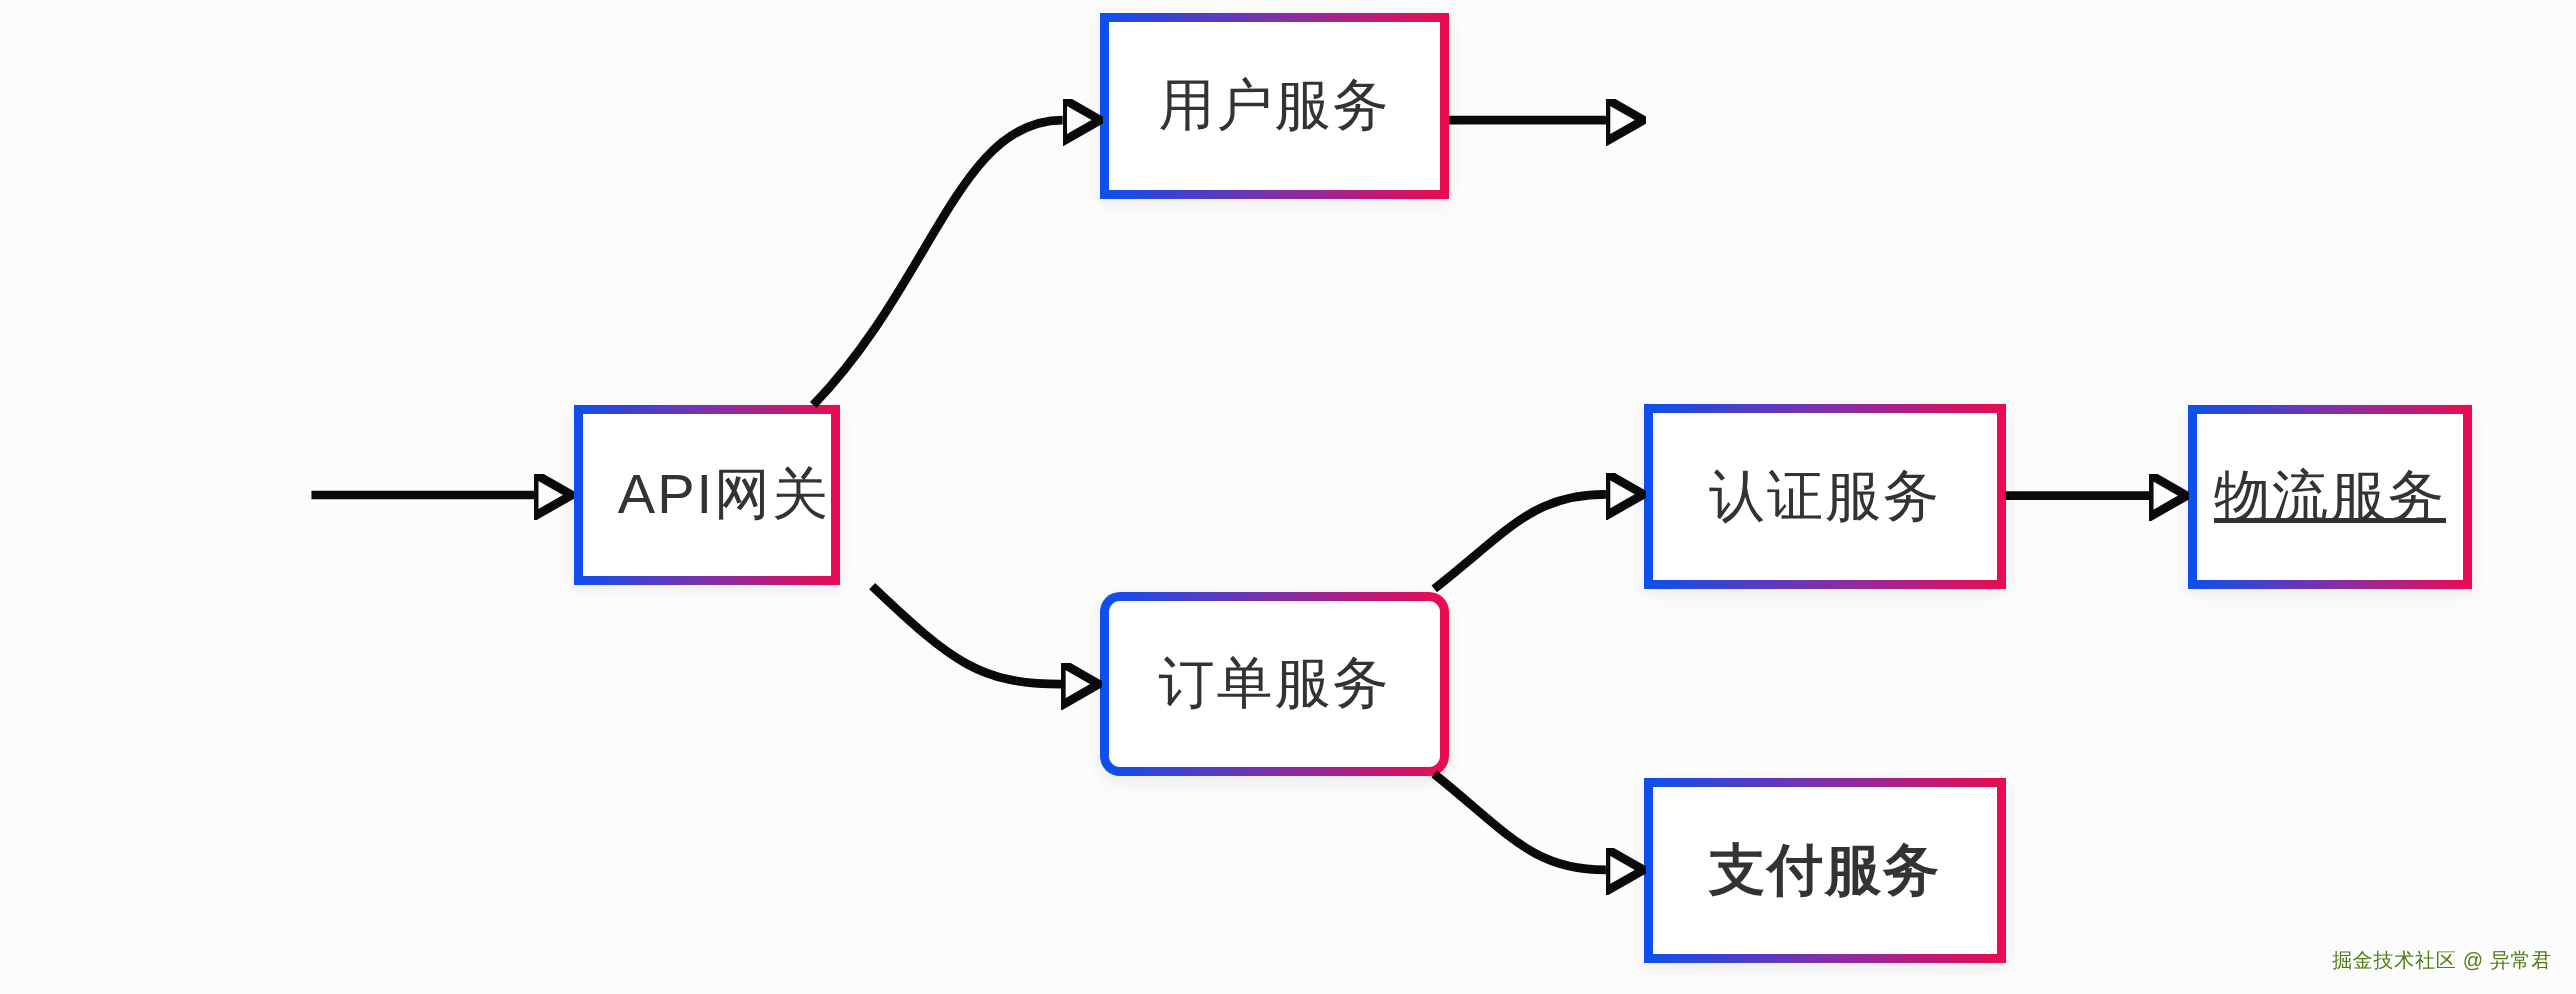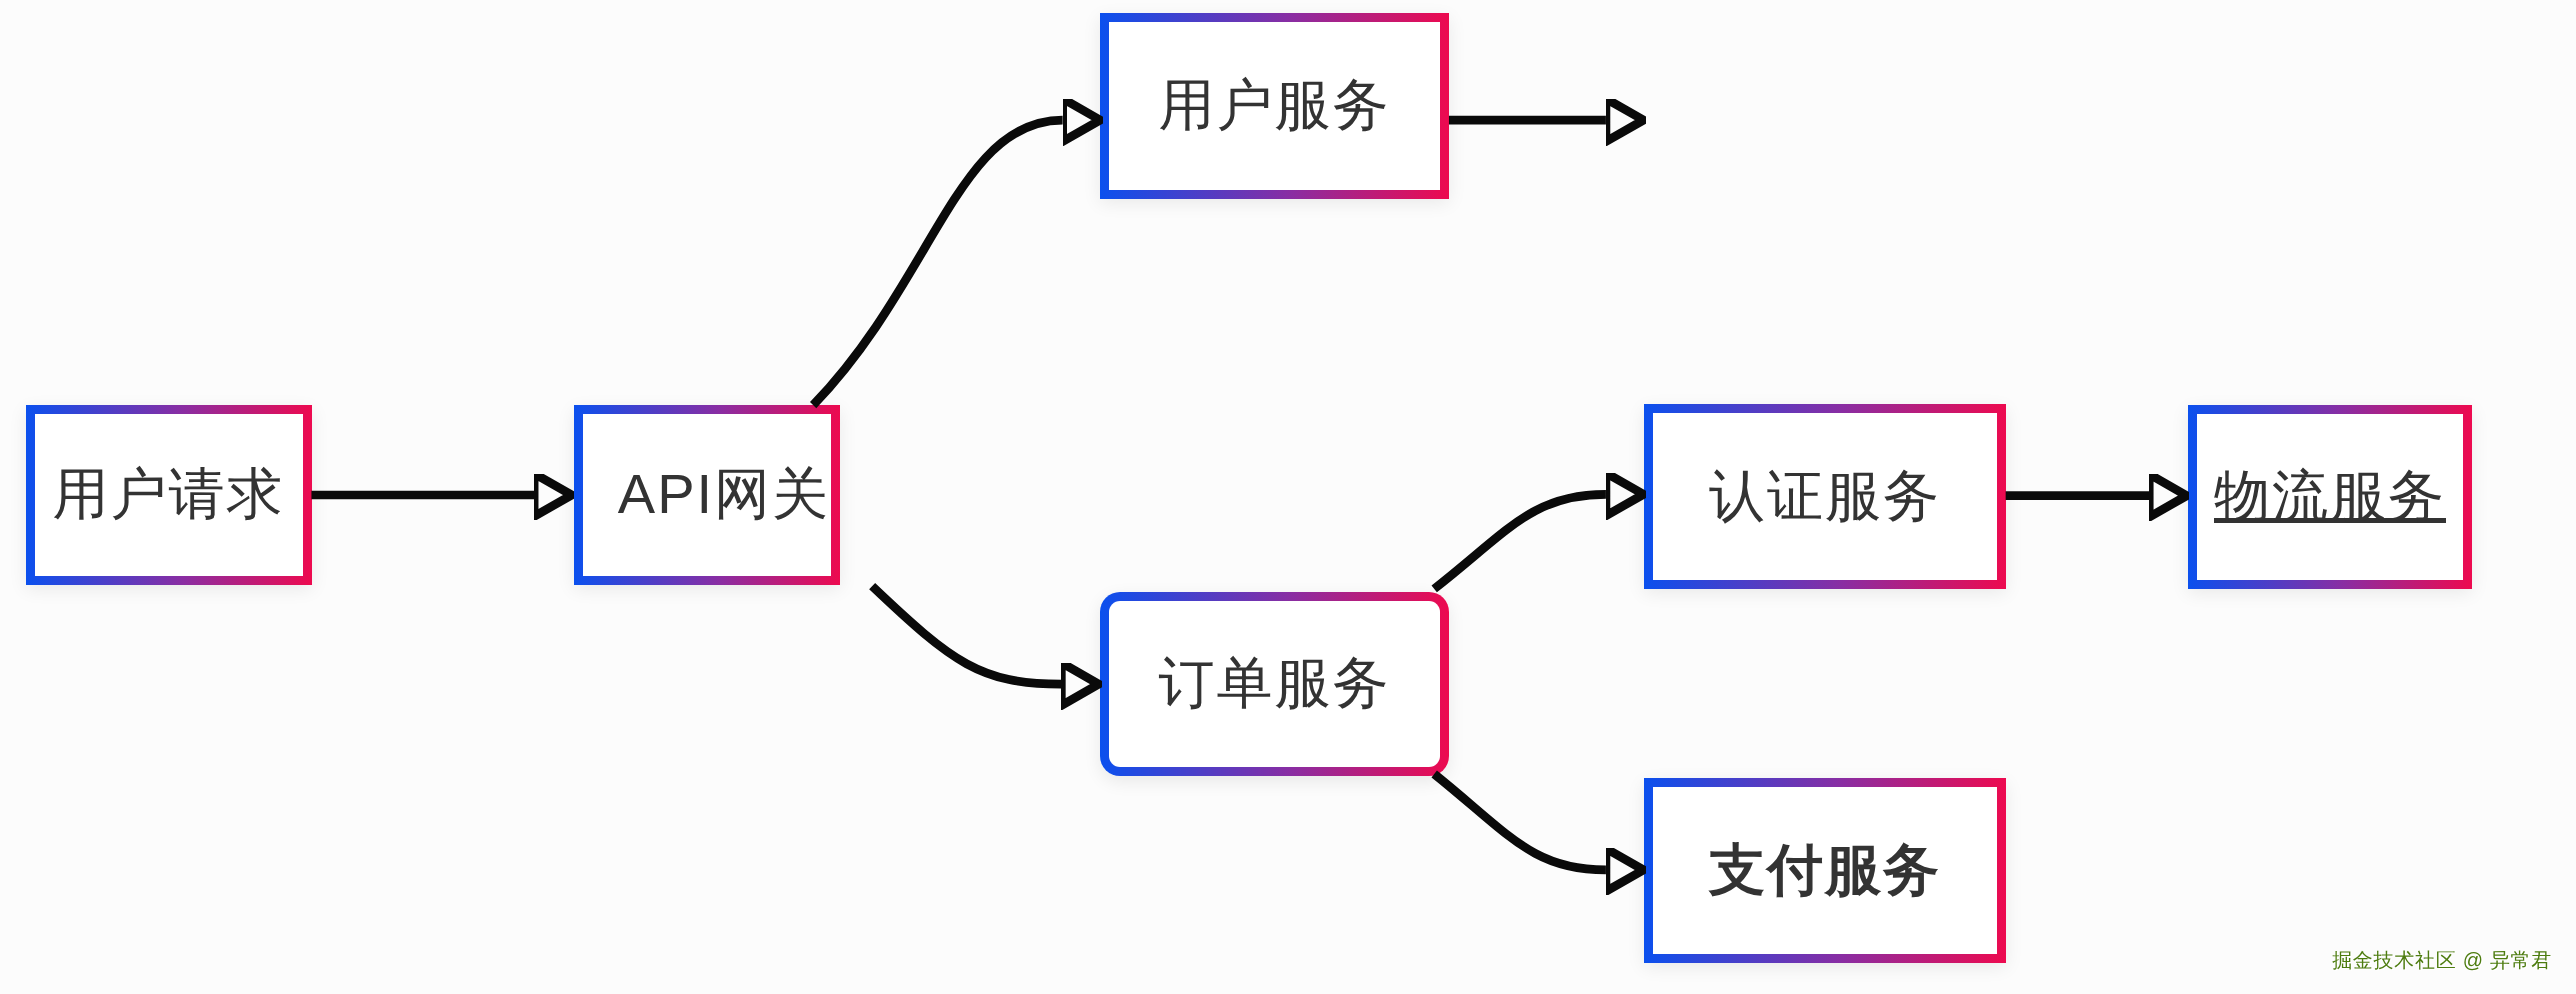--- a/index.html
+++ b/index.html
@@ -43,23 +43,20 @@
     color: #4d7c0f;
     text-shadow: 1.3px 1.3px 0 #ffffff;
     letter-spacing: 0.7px;
   }
 </style>
 </head>
 <body>
 
 <div class="stage">
 
-  <div class="node" style="left:25.5px; top:405px; width:286px; height:180px;">
-    <span>用户请求</span>
-  </div>
 
   <div class="node" style="left:574px; top:405px; width:266px; height:180px;padding-left:34px;">
     <span>API网关</span>
   </div>
 
   <div class="node" style="left:1100px; top:13px; width:349px; height:186px;">
     <span>用户服务</span>
   </div>
 
 

